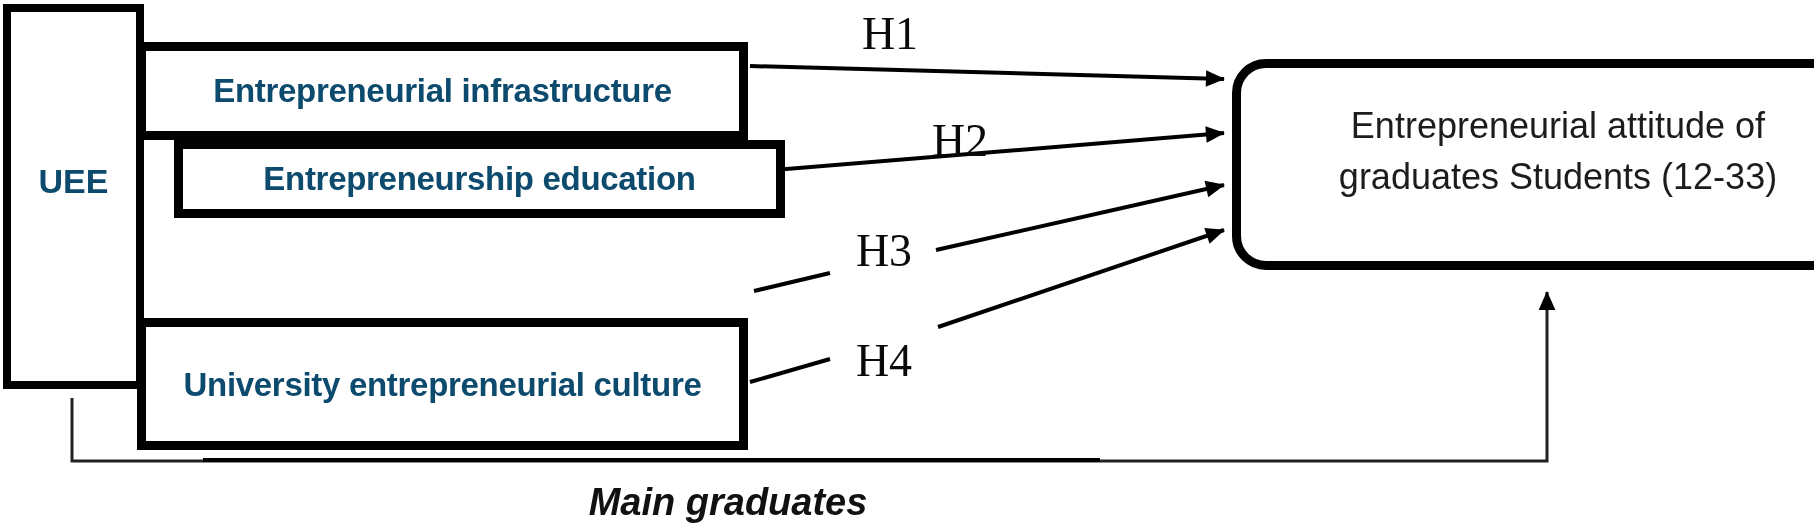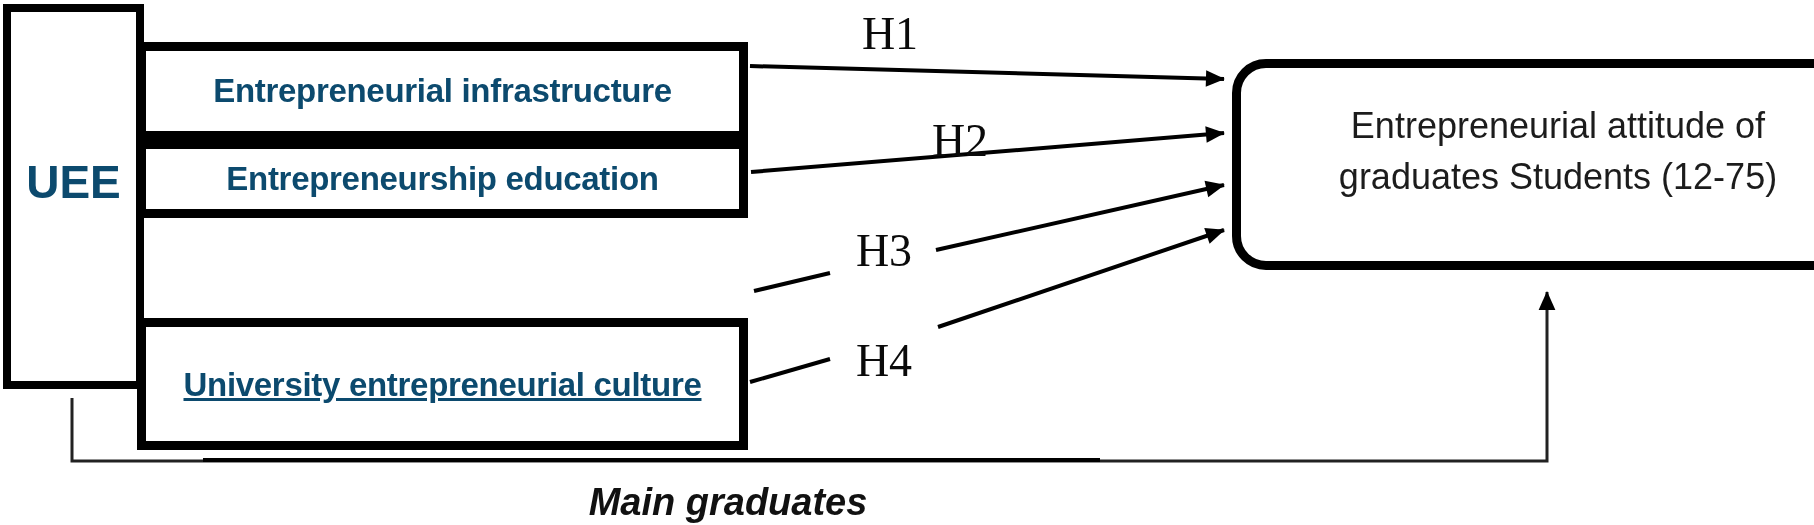--- a/index.html
+++ b/index.html
@@ -31,34 +31,34 @@
     align-items: center;
     justify-content: center;
     text-align: center;
     font-weight: bold;
     color: #0c4a6e;
   }
   .uee-box {
     left: 3px; top: 4px;
     width: 141px; height: 385px;
     border-width: 8px;
-    font-size: 46px;
+    font-size: 34px;
     padding-bottom: 30px;
   }
   .factor-box {
     left: 137px;
     width: 611px;
     font-size: 33px;
     letter-spacing: -0.3px;
   }
   .factor-1 { top: 42px;  height: 98px;  }
-  .factor-2 { top: 140px; height: 78px;  }
+  .factor-2 { top: 140px; height: 78px; margin-left: 37px;  }
   .factor-3 { top: 227px; height: 91px;  }
   .factor-4 { top: 318px; height: 132px; line-height: 55px; }
-  .factor-4 .label { display: block; max-width: 540px; text-decoration: underline; }
+  .factor-4 .label { display: block; max-width: 540px; }
   .outcome-box {
     left: 1232px; top: 59px;
     width: 652px; height: 211px;
     border-radius: 34px;
     font-weight: normal;
     font-size: 36px;
     line-height: 51px;
     align-items: flex-start;
     padding-top: 32px;
     color: #1c1c1c;
@@ -125,21 +125,21 @@
   </div>
 
 
   <div class="box factor-box factor-4">
     <span class="label">University entrepreneurial culture</span>
   </div>
 
   <div class="box outcome-box">
     <span>
       <span>Entrepreneurial attitude of</span><br>
-      <span>graduates Students (12-75)</span>
+      <span>graduates Students (12-33)</span>
     </span>
   </div>
 
   <div class="h-label h1-label">H1</div>
   <div class="h-label h2-label">H2</div>
   <div class="h-label h3-label">H3</div>
   <div class="h-label h4-label">H4</div>
 
   <div class="main-hypothesis-label">Main graduates</div>
 

